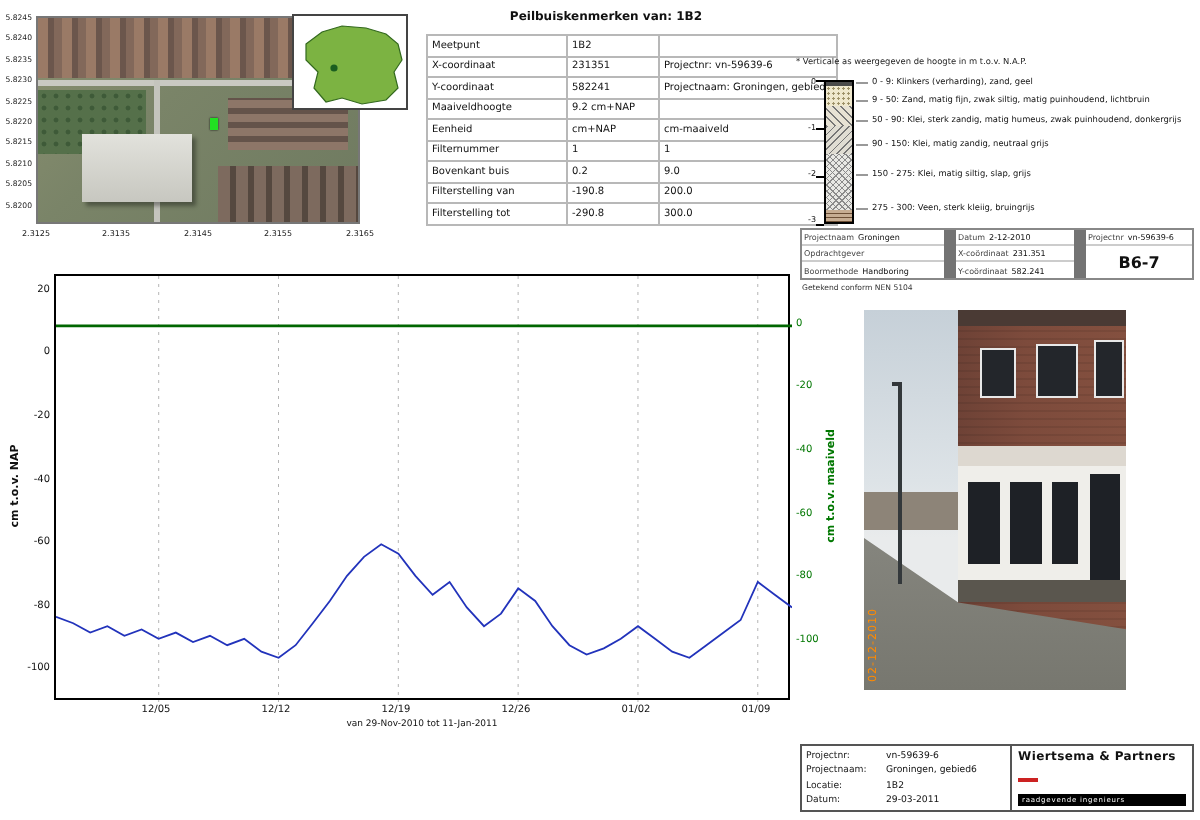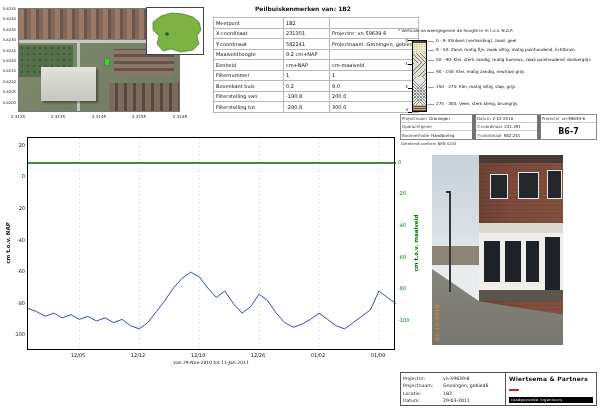--- a/index.html
+++ b/index.html
@@ -44,21 +44,21 @@
   .lay1{height:2px;background:#4a4a4a;}
   .lay2{height:10px;background-color:#efe8cd;background-image:radial-gradient(circle,#9d9168 .5px,transparent .7px);background-size:2.5px 2.5px;}
   .lay3{height:10px;background-color:#e7e2d4;background-image:repeating-linear-gradient(45deg,#767676 0 .6px,transparent .6px 3px);}
   .lay4{height:14px;background-color:#e0ddd3;background-image:repeating-linear-gradient(-45deg,#767676 0 .6px,transparent .6px 2.6px);}
   .lay5{height:28px;background-color:#e8e8e4;background-image:repeating-linear-gradient(45deg,#8a8a8a 0 .5px,transparent .5px 2.2px),repeating-linear-gradient(-45deg,#8a8a8a 0 .5px,transparent .5px 2.2px);}
   .lay6{height:6px;background-color:#c7ad92;background-image:repeating-linear-gradient(0deg,#6d4f35 0 .6px,transparent .6px 2px);}
   .bhl{left:428px;width:6px;height:0;border-top:1px solid #999;}
   .bhd{left:436px;width:158px;font-size:4.2px;line-height:1.2;color:#111;}
   #bh-info{left:400px;top:114px;width:197px;height:26px;border:1px solid #888;display:flex;font-size:4px;}
   .bhi-col{height:100%;}
-  .bhi-col+.bhi-col{border-left:4px solid #737373;}
+  .bhi-col+.bhi-col{border-left:6px solid #737373;}
   .bhi-cell{height:8px;border-bottom:1px solid #ccc;padding:0 1px;white-space:nowrap;overflow:hidden;display:flex;align-items:center;gap:2px;}
   .bhi-cell:last-child{border-bottom:none;}
   .bhi-lab{color:#444;}
   #bh-id{height:16px;display:flex;align-items:center;justify-content:center;font-size:8px;font-weight:bold;}
   #bh-caption{left:401px;top:141px;font-size:3.8px;color:#333;}
 
   
   #plot{left:27px;top:137px;width:368px;height:213px;border:1px solid #000;}
   .cytl{left:7px;width:18px;text-align:right;font-size:5px;}
   .cytr{left:398px;width:14px;font-size:5px;color:#007700;}

